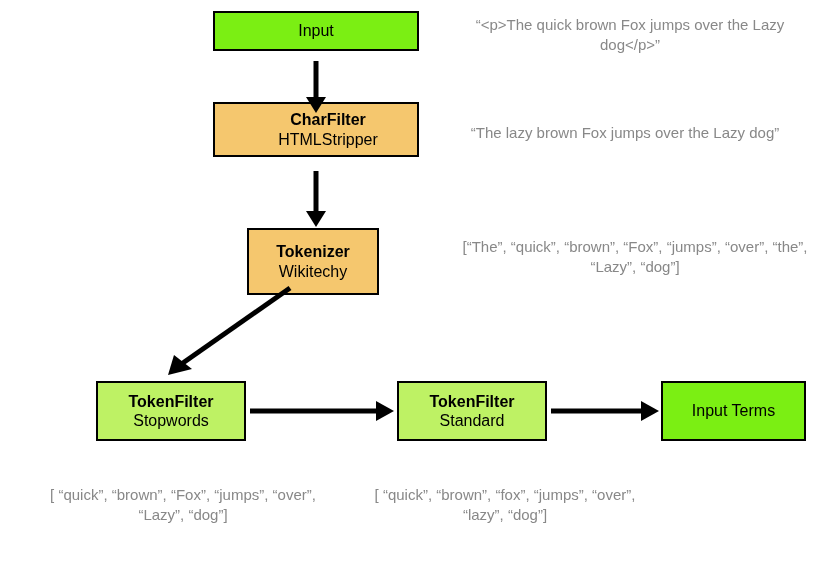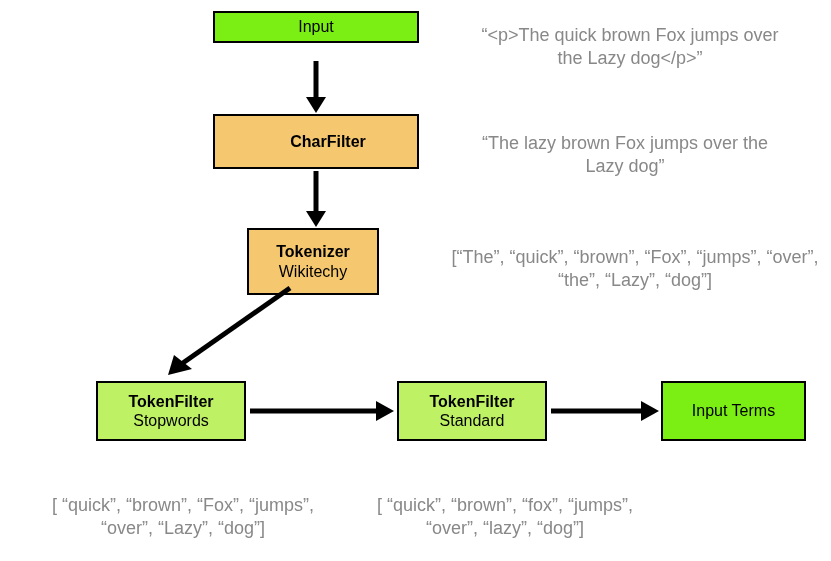--- a/index.html
+++ b/index.html
@@ -22,50 +22,50 @@
     line-height: 1.2;
     text-align: center;
   }
   .green { background: #7bef13; }
   .orange { background: #f5c76e; }
   .blue { background: #bef264; text-align: center; }
   .title { font-weight: bold; }
   .annot {
     position: absolute;
     color: #888;
-    font-size: 18px;
+    font-size: 15px;
     text-align: center;
     line-height: 1.3;
-    margin-top: 9px;
   }
   .arrow {
     position: absolute;
     pointer-events: none;
   }
   .watermark {
     position: absolute;
     color: #ddd;
     font-family: Arial, sans-serif;
     font-size: 18px;
     font-weight: bold;
     letter-spacing: 1px;
     pointer-events: none;
   }
 </style>
 </head>
 <body>
 
 <div class="watermark" style="left:265px; top:240px;">Wikitechy</div>
 
-<div class="box green" style="left:213px; top:11px; width:206px; height:32px;">
+<div class="box green" style="left:213px; top:11px; width:206px; height:40px;">
   <span>Input</span>
 </div>
 
-<div class="box orange" style="left:213px; top:114px; width:206px; height:55px;padding-left:24px;">
+<div class="box orange" style="left:213px; top:102px; width:206px; height:55px;padding-left:24px;">
   <span class="title">CharFilter</span>
+  <span>HTMLStripper</span>
 </div>
 
 <div class="box orange" style="left:247px; top:228px; width:132px; height:67px;">
   <span class="title">Tokenizer</span>
   <span>Wikitechy</span>
 </div>
 
 <div class="box blue" style="left:96px; top:381px; width:150px; height:60px;">
   <span class="title">TokenFilter</span>
   <span>Stopwords</span>

